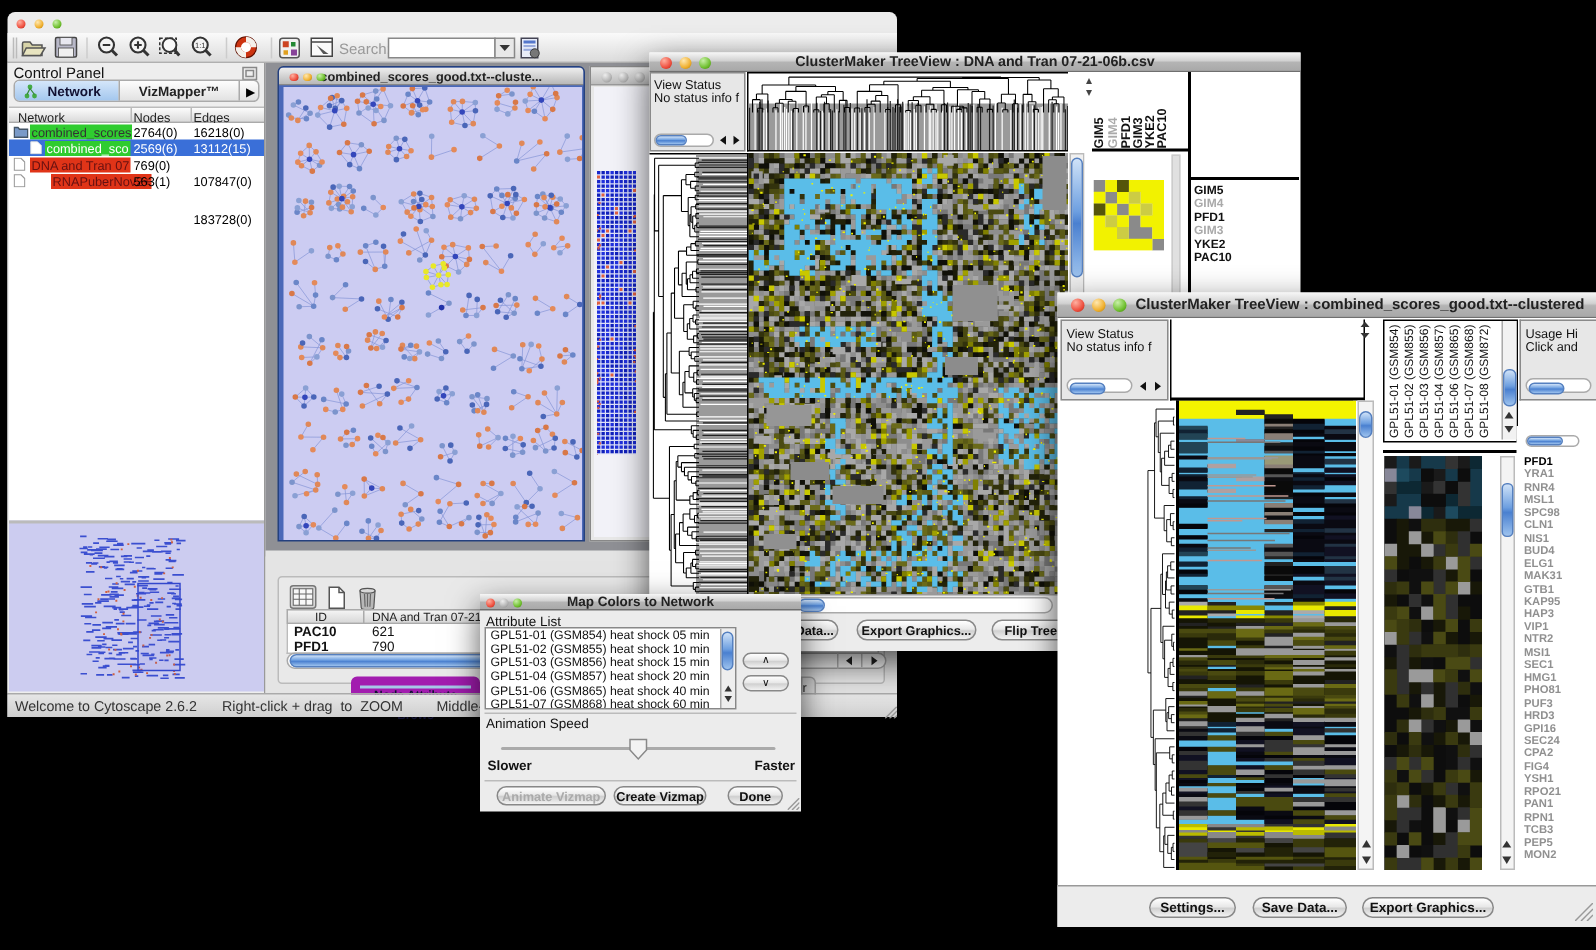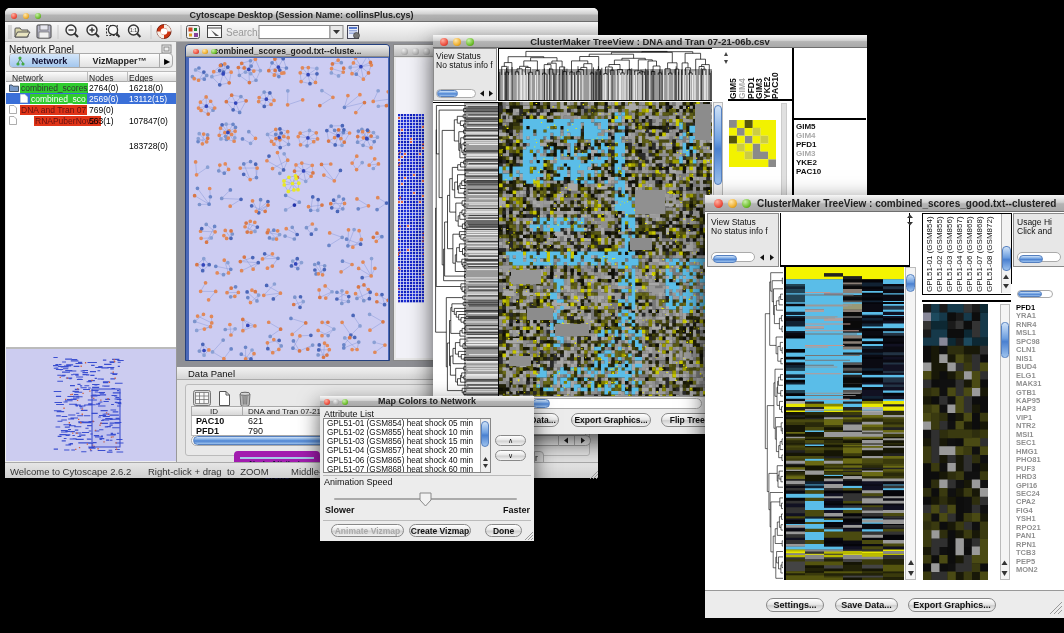--- a/index.html
+++ b/index.html
@@ -20,21 +20,20 @@
   .sbpill { position:absolute; background:linear-gradient(#cfe2f8, #6d9fe0 45%, #4a80d0 55%, #9cc2ee); border:1px solid #5580c0; border-radius:7px; }
   .macbtn { position:absolute; background:linear-gradient(#ffffff,#e8e8e8 45%,#d0d0d0 55%,#f2f2f2);
     border:1px solid #888; border-radius:9px; text-align:center; color:#111; }
   .blk { position:absolute; border:1px solid #000; background:#fff; }
   svg { display:block; }
 </style>
 </head>
 <body>
 
 <div class="win" style="left:5px; top:8px; width:593px; height:470px; border-radius:5px 5px 0 0; box-shadow:0 8px 22px rgba(0,0,0,0.7);">
-  <div class="titlebar" style="height:14px; border-radius:5px 5px 0 0; font-size:9px; font-weight:bold; line-height:14px;">Cytoscape Desktop (Session Name: collinsPlus.cys)</div>
   <div class="tl red" style="left:6px; top:5px; width:6px; height:6px;"></div>
   <div class="tl yellow" style="left:18px; top:5px; width:6px; height:6px;"></div>
   <div class="tl green" style="left:30px; top:5px; width:6px; height:6px;"></div>
 
   <div class="abs" style="left:0; top:14px; width:593px; height:20px; background:linear-gradient(#fafafa,#dcdcdc); border-bottom:1px solid #b0b0b0;">
     <svg width="593" height="20" viewBox="0 0 593 20">
       <line x1="4" y1="3" x2="4" y2="17" stroke="#bbb"></line>
         <line x1="6" y1="3" x2="6" y2="17" stroke="#bbb"></line>
 
       <g transform="translate(8,2)">
@@ -104,21 +103,21 @@
           <rect x="0.5" y="0.5" width="11" height="13" fill="#e8ecf8" stroke="#445"></rect>
           <rect x="2" y="2" width="8" height="2" fill="#5577cc"></rect>
           <rect x="2" y="5" width="8" height="1.4" fill="#99aadd"></rect>
           <rect x="2" y="7.5" width="8" height="1.4" fill="#99aadd"></rect>
           <circle cx="9.5" cy="10.5" r="3" fill="#777" stroke="#333" stroke-width="0.6"></circle>
         </g>
     </svg>
   </div>
 
   <div class="abs" style="left:0; top:34px; width:172px; height:420px; background:#eee; border-right:1px solid #999;">
-    <div class="abs" style="left:4px; top:2px; font-size:10px; color:#111;">Network Panel</div>
+    <div class="abs" style="left:4px; top:2px; font-size:10px; color:#111;">Control Panel</div>
     <svg class="abs" style="right:4px; top:2px;" width="11" height="10">
         <rect x="1" y="1" width="9" height="8" fill="none" stroke="#888"></rect>
         <rect x="3" y="3" width="5" height="4" fill="none" stroke="#888"></rect>
       </svg>
 
     <div class="abs" style="left:4px; top:11px; width:164px; height:15px; border:1px solid #aaa; border-radius:4px; background:linear-gradient(#fdfdfd,#e2e2e2); overflow:hidden;">
       <div class="abs" style="left:0; top:0; width:70px; height:15px; background:linear-gradient(#d4e6fa,#9cc2ec); border-right:1px solid #aaa; font-size:9px; font-weight:bold; color:#113; text-align:center; line-height:15px;">
         <svg class="abs" style="left:6px;top:2px;" width="9" height="11">
             <circle cx="4" cy="2" r="1.6" fill="#44aa44"></circle>
             <circle cx="2" cy="8" r="1.6" fill="#44aa44"></circle>
@@ -221,23 +220,20 @@
           <path fill="#3346bb" d="M34.7 16.2m-1.9 0a1.9 1.9 0 1 0 3.8 0a1.9 1.9 0 1 0 -3.8 0M60.7 11.7m-1.9 0a1.9 1.9 0 1 0 3.8 0a1.9 1.9 0 1 0 -3.8 0M90.7 9.3m-1.9 0a1.9 1.9 0 1 0 3.8 0a1.9 1.9 0 1 0 -3.8 0M120.9 17m-1.9 0a1.9 1.9 0 1 0 3.8 0a1.9 1.9 0 1 0 -3.8 0M174.5 8.9m-1.9 0a1.9 1.9 0 1 0 3.8 0a1.9 1.9 0 1 0 -3.8 0M17.6 49.1m-1.9 0a1.9 1.9 0 1 0 3.8 0a1.9 1.9 0 1 0 -3.8 0M47.4 46m-1.9 0a1.9 1.9 0 1 0 3.8 0a1.9 1.9 0 1 0 -3.8 0M78.5 42m-1.9 0a1.9 1.9 0 1 0 3.8 0a1.9 1.9 0 1 0 -3.8 0M39.5 75.9m-1.9 0a1.9 1.9 0 1 0 3.8 0a1.9 1.9 0 1 0 -3.8 0M91.6 81.2m-1.9 0a1.9 1.9 0 1 0 3.8 0a1.9 1.9 0 1 0 -3.8 0M120.7 81.5m-1.9 0a1.9 1.9 0 1 0 3.8 0a1.9 1.9 0 1 0 -3.8 0M151.4 79.2m-1.9 0a1.9 1.9 0 1 0 3.8 0a1.9 1.9 0 1 0 -3.8 0M180.2 81.9m-1.9 0a1.9 1.9 0 1 0 3.8 0a1.9 1.9 0 1 0 -3.8 0M116.3 115.2m-1.9 0a1.9 1.9 0 1 0 3.8 0a1.9 1.9 0 1 0 -3.8 0M14.5 211m-1.9 0a1.9 1.9 0 1 0 3.8 0a1.9 1.9 0 1 0 -3.8 0M108.3 210m-1.9 0a1.9 1.9 0 1 0 3.8 0a1.9 1.9 0 1 0 -3.8 0M59.7 272.7m-1.9 0a1.9 1.9 0 1 0 3.8 0a1.9 1.9 0 1 0 -3.8 0M15.3 298.3m-1.9 0a1.9 1.9 0 1 0 3.8 0a1.9 1.9 0 1 0 -3.8 0"></path>
           <path fill="#e48a5a" d="M42.8 14.5m-1.9 0a1.9 1.9 0 1 0 3.8 0a1.9 1.9 0 1 0 -3.8 0M25.1 13.9m-1.9 0a1.9 1.9 0 1 0 3.8 0a1.9 1.9 0 1 0 -3.8 0M67.4 1.3m-1.9 0a1.9 1.9 0 1 0 3.8 0a1.9 1.9 0 1 0 -3.8 0M65.8 13.3m-1.9 0a1.9 1.9 0 1 0 3.8 0a1.9 1.9 0 1 0 -3.8 0M94.2 15.5m-1.9 0a1.9 1.9 0 1 0 3.8 0a1.9 1.9 0 1 0 -3.8 0M113.8 24m-1.9 0a1.9 1.9 0 1 0 3.8 0a1.9 1.9 0 1 0 -3.8 0M144.7 10.8m-1.9 0a1.9 1.9 0 1 0 3.8 0a1.9 1.9 0 1 0 -3.8 0M151.4 2.2m-1.9 0a1.9 1.9 0 1 0 3.8 0a1.9 1.9 0 1 0 -3.8 0M177 21.6m-1.9 0a1.9 1.9 0 1 0 3.8 0a1.9 1.9 0 1 0 -3.8 0M165.5 16m-1.9 0a1.9 1.9 0 1 0 3.8 0a1.9 1.9 0 1 0 -3.8 0M166.9 5m-1.9 0a1.9 1.9 0 1 0 3.8 0a1.9 1.9 0 1 0 -3.8 0M169 -0.2m-1.9 0a1.9 1.9 0 1 0 3.8 0a1.9 1.9 0 1 0 -3.8 0M26.1 51m-1.9 0a1.9 1.9 0 1 0 3.8 0a1.9 1.9 0 1 0 -3.8 0M9.7 51.1m-1.9 0a1.9 1.9 0 1 0 3.8 0a1.9 1.9 0 1 0 -3.8 0M11.6 45.1m-1.9 0a1.9 1.9 0 1 0 3.8 0a1.9 1.9 0 1 0 -3.8 0M86.3 43.3m-1.9 0a1.9 1.9 0 1 0 3.8 0a1.9 1.9 0 1 0 -3.8 0M115.4 42.6m-1.9 0a1.9 1.9 0 1 0 3.8 0a1.9 1.9 0 1 0 -3.8 0M173.5 37.4m-1.9 0a1.9 1.9 0 1 0 3.8 0a1.9 1.9 0 1 0 -3.8 0M67.5 81.9m-1.9 0a1.9 1.9 0 1 0 3.8 0a1.9 1.9 0 1 0 -3.8 0M86.2 87.9m-1.9 0a1.9 1.9 0 1 0 3.8 0a1.9 1.9 0 1 0 -3.8 0M96.3 80m-1.9 0a1.9 1.9 0 1 0 3.8 0a1.9 1.9 0 1 0 -3.8 0M110.9 80.1m-1.9 0a1.9 1.9 0 1 0 3.8 0a1.9 1.9 0 1 0 -3.8 0M163 76.5m-1.9 0a1.9 1.9 0 1 0 3.8 0a1.9 1.9 0 1 0 -3.8 0M177 81.4m-1.9 0a1.9 1.9 0 1 0 3.8 0a1.9 1.9 0 1 0 -3.8 0M7.7 119.1m-1.9 0a1.9 1.9 0 1 0 3.8 0a1.9 1.9 0 1 0 -3.8 0M36.8 108m-1.9 0a1.9 1.9 0 1 0 3.8 0a1.9 1.9 0 1 0 -3.8 0M79.1 104.8m-1.9 0a1.9 1.9 0 1 0 3.8 0a1.9 1.9 0 1 0 -3.8 0M89.8 96.5m-1.9 0a1.9 1.9 0 1 0 3.8 0a1.9 1.9 0 1 0 -3.8 0M108.6 109m-1.9 0a1.9 1.9 0 1 0 3.8 0a1.9 1.9 0 1 0 -3.8 0M125.1 109.4m-1.9 0a1.9 1.9 0 1 0 3.8 0a1.9 1.9 0 1 0 -3.8 0M147.5 125.3m-1.9 0a1.9 1.9 0 1 0 3.8 0a1.9 1.9 0 1 0 -3.8 0M165.6 107.2m-1.9 0a1.9 1.9 0 1 0 3.8 0a1.9 1.9 0 1 0 -3.8 0M182.9 109.3m-1.9 0a1.9 1.9 0 1 0 3.8 0a1.9 1.9 0 1 0 -3.8 0M188.5 102.8m-1.9 0a1.9 1.9 0 1 0 3.8 0a1.9 1.9 0 1 0 -3.8 0M21 133.1m-1.9 0a1.9 1.9 0 1 0 3.8 0a1.9 1.9 0 1 0 -3.8 0M68.3 156.4m-1.9 0a1.9 1.9 0 1 0 3.8 0a1.9 1.9 0 1 0 -3.8 0M182.2 150.8m-1.9 0a1.9 1.9 0 1 0 3.8 0a1.9 1.9 0 1 0 -3.8 0M12.3 183.9m-1.9 0a1.9 1.9 0 1 0 3.8 0a1.9 1.9 0 1 0 -3.8 0M35.4 181.1m-1.9 0a1.9 1.9 0 1 0 3.8 0a1.9 1.9 0 1 0 -3.8 0M98.7 174.1m-1.9 0a1.9 1.9 0 1 0 3.8 0a1.9 1.9 0 1 0 -3.8 0M125.2 169.3m-1.9 0a1.9 1.9 0 1 0 3.8 0a1.9 1.9 0 1 0 -3.8 0M166.3 192.9m-1.9 0a1.9 1.9 0 1 0 3.8 0a1.9 1.9 0 1 0 -3.8 0M172.7 176.1m-1.9 0a1.9 1.9 0 1 0 3.8 0a1.9 1.9 0 1 0 -3.8 0M40.1 219.2m-1.9 0a1.9 1.9 0 1 0 3.8 0a1.9 1.9 0 1 0 -3.8 0M28.6 219.2m-1.9 0a1.9 1.9 0 1 0 3.8 0a1.9 1.9 0 1 0 -3.8 0M79.6 214.3m-1.9 0a1.9 1.9 0 1 0 3.8 0a1.9 1.9 0 1 0 -3.8 0M84.7 199.7m-1.9 0a1.9 1.9 0 1 0 3.8 0a1.9 1.9 0 1 0 -3.8 0M19.9 246.6m-1.9 0a1.9 1.9 0 1 0 3.8 0a1.9 1.9 0 1 0 -3.8 0M11.8 238m-1.9 0a1.9 1.9 0 1 0 3.8 0a1.9 1.9 0 1 0 -3.8 0M50.1 239.1m-1.9 0a1.9 1.9 0 1 0 3.8 0a1.9 1.9 0 1 0 -3.8 0M62.4 249.4m-1.9 0a1.9 1.9 0 1 0 3.8 0a1.9 1.9 0 1 0 -3.8 0M63.9 236.8m-1.9 0a1.9 1.9 0 1 0 3.8 0a1.9 1.9 0 1 0 -3.8 0M160.3 239m-1.9 0a1.9 1.9 0 1 0 3.8 0a1.9 1.9 0 1 0 -3.8 0M15.6 276.5m-1.9 0a1.9 1.9 0 1 0 3.8 0a1.9 1.9 0 1 0 -3.8 0M41.5 271.8m-1.9 0a1.9 1.9 0 1 0 3.8 0a1.9 1.9 0 1 0 -3.8 0M104.7 281.9m-1.9 0a1.9 1.9 0 1 0 3.8 0a1.9 1.9 0 1 0 -3.8 0M183.7 277.6m-1.9 0a1.9 1.9 0 1 0 3.8 0a1.9 1.9 0 1 0 -3.8 0M20.2 297.7m-1.9 0a1.9 1.9 0 1 0 3.8 0a1.9 1.9 0 1 0 -3.8 0M35.4 306.6m-1.9 0a1.9 1.9 0 1 0 3.8 0a1.9 1.9 0 1 0 -3.8 0M142.4 297.5m-1.9 0a1.9 1.9 0 1 0 3.8 0a1.9 1.9 0 1 0 -3.8 0M140.4 293.2m-1.9 0a1.9 1.9 0 1 0 3.8 0a1.9 1.9 0 1 0 -3.8 0M170.6 297.3m-1.9 0a1.9 1.9 0 1 0 3.8 0a1.9 1.9 0 1 0 -3.8 0M165.6 297.4m-1.9 0a1.9 1.9 0 1 0 3.8 0a1.9 1.9 0 1 0 -3.8 0"></path>
           <path fill="#d87848" d="M40.8 25.3m-1.9 0a1.9 1.9 0 1 0 3.8 0a1.9 1.9 0 1 0 -3.8 0M31.9 7.6m-1.9 0a1.9 1.9 0 1 0 3.8 0a1.9 1.9 0 1 0 -3.8 0M61.3 25m-1.9 0a1.9 1.9 0 1 0 3.8 0a1.9 1.9 0 1 0 -3.8 0M50.1 9.7m-1.9 0a1.9 1.9 0 1 0 3.8 0a1.9 1.9 0 1 0 -3.8 0M53.5 5.4m-1.9 0a1.9 1.9 0 1 0 3.8 0a1.9 1.9 0 1 0 -3.8 0M56 10.1m-1.9 0a1.9 1.9 0 1 0 3.8 0a1.9 1.9 0 1 0 -3.8 0M81 12.9m-1.9 0a1.9 1.9 0 1 0 3.8 0a1.9 1.9 0 1 0 -3.8 0M87.2 1.1m-1.9 0a1.9 1.9 0 1 0 3.8 0a1.9 1.9 0 1 0 -3.8 0M87.4 12.7m-1.9 0a1.9 1.9 0 1 0 3.8 0a1.9 1.9 0 1 0 -3.8 0M157 10.4m-1.9 0a1.9 1.9 0 1 0 3.8 0a1.9 1.9 0 1 0 -3.8 0M145.6 6m-1.9 0a1.9 1.9 0 1 0 3.8 0a1.9 1.9 0 1 0 -3.8 0M182.2 15.2m-1.9 0a1.9 1.9 0 1 0 3.8 0a1.9 1.9 0 1 0 -3.8 0M184.2 4.5m-1.9 0a1.9 1.9 0 1 0 3.8 0a1.9 1.9 0 1 0 -3.8 0M19.5 57.2m-1.9 0a1.9 1.9 0 1 0 3.8 0a1.9 1.9 0 1 0 -3.8 0M58 43.7m-1.9 0a1.9 1.9 0 1 0 3.8 0a1.9 1.9 0 1 0 -3.8 0M37.9 44.5m-1.9 0a1.9 1.9 0 1 0 3.8 0a1.9 1.9 0 1 0 -3.8 0M43.3 37.9m-1.9 0a1.9 1.9 0 1 0 3.8 0a1.9 1.9 0 1 0 -3.8 0M132.8 48.5m-1.9 0a1.9 1.9 0 1 0 3.8 0a1.9 1.9 0 1 0 -3.8 0M178.1 45.4m-1.9 0a1.9 1.9 0 1 0 3.8 0a1.9 1.9 0 1 0 -3.8 0M200.4 48.6m-1.9 0a1.9 1.9 0 1 0 3.8 0a1.9 1.9 0 1 0 -3.8 0M19 81.9m-1.9 0a1.9 1.9 0 1 0 3.8 0a1.9 1.9 0 1 0 -3.8 0M88.3 82.2m-1.9 0a1.9 1.9 0 1 0 3.8 0a1.9 1.9 0 1 0 -3.8 0M157.6 85.9m-1.9 0a1.9 1.9 0 1 0 3.8 0a1.9 1.9 0 1 0 -3.8 0M141.7 84.7m-1.9 0a1.9 1.9 0 1 0 3.8 0a1.9 1.9 0 1 0 -3.8 0M151.8 73.2m-1.9 0a1.9 1.9 0 1 0 3.8 0a1.9 1.9 0 1 0 -3.8 0M171.2 80.1m-1.9 0a1.9 1.9 0 1 0 3.8 0a1.9 1.9 0 1 0 -3.8 0M184.9 79.6m-1.9 0a1.9 1.9 0 1 0 3.8 0a1.9 1.9 0 1 0 -3.8 0M125.8 117.2m-1.9 0a1.9 1.9 0 1 0 3.8 0a1.9 1.9 0 1 0 -3.8 0M110.1 121.7m-1.9 0a1.9 1.9 0 1 0 3.8 0a1.9 1.9 0 1 0 -3.8 0M107.1 115.4m-1.9 0a1.9 1.9 0 1 0 3.8 0a1.9 1.9 0 1 0 -3.8 0M134.5 108.5m-1.9 0a1.9 1.9 0 1 0 3.8 0a1.9 1.9 0 1 0 -3.8 0M5.7 140.4m-1.9 0a1.9 1.9 0 1 0 3.8 0a1.9 1.9 0 1 0 -3.8 0M80.2 150m-1.9 0a1.9 1.9 0 1 0 3.8 0a1.9 1.9 0 1 0 -3.8 0M77.3 156.4m-1.9 0a1.9 1.9 0 1 0 3.8 0a1.9 1.9 0 1 0 -3.8 0M135 150m-1.9 0a1.9 1.9 0 1 0 3.8 0a1.9 1.9 0 1 0 -3.8 0M143.9 148.6m-1.9 0a1.9 1.9 0 1 0 3.8 0a1.9 1.9 0 1 0 -3.8 0M17.8 187.8m-1.9 0a1.9 1.9 0 1 0 3.8 0a1.9 1.9 0 1 0 -3.8 0M42.7 176.4m-1.9 0a1.9 1.9 0 1 0 3.8 0a1.9 1.9 0 1 0 -3.8 0M59.1 177.5m-1.9 0a1.9 1.9 0 1 0 3.8 0a1.9 1.9 0 1 0 -3.8 0M58 168.4m-1.9 0a1.9 1.9 0 1 0 3.8 0a1.9 1.9 0 1 0 -3.8 0M79.5 178.2m-1.9 0a1.9 1.9 0 1 0 3.8 0a1.9 1.9 0 1 0 -3.8 0M187.1 182.9m-1.9 0a1.9 1.9 0 1 0 3.8 0a1.9 1.9 0 1 0 -3.8 0M190.8 178.7m-1.9 0a1.9 1.9 0 1 0 3.8 0a1.9 1.9 0 1 0 -3.8 0M8 210.8m-1.9 0a1.9 1.9 0 1 0 3.8 0a1.9 1.9 0 1 0 -3.8 0M52.1 207.6m-1.9 0a1.9 1.9 0 1 0 3.8 0a1.9 1.9 0 1 0 -3.8 0M56.1 203m-1.9 0a1.9 1.9 0 1 0 3.8 0a1.9 1.9 0 1 0 -3.8 0M42.8 234.8m-1.9 0a1.9 1.9 0 1 0 3.8 0a1.9 1.9 0 1 0 -3.8 0M67.3 238.3m-1.9 0a1.9 1.9 0 1 0 3.8 0a1.9 1.9 0 1 0 -3.8 0M106.3 251.4m-1.9 0a1.9 1.9 0 1 0 3.8 0a1.9 1.9 0 1 0 -3.8 0M132.8 244.2m-1.9 0a1.9 1.9 0 1 0 3.8 0a1.9 1.9 0 1 0 -3.8 0M172 233.5m-1.9 0a1.9 1.9 0 1 0 3.8 0a1.9 1.9 0 1 0 -3.8 0M177.6 231.4m-1.9 0a1.9 1.9 0 1 0 3.8 0a1.9 1.9 0 1 0 -3.8 0M202.1 247.1m-1.9 0a1.9 1.9 0 1 0 3.8 0a1.9 1.9 0 1 0 -3.8 0M190.7 248.6m-1.9 0a1.9 1.9 0 1 0 3.8 0a1.9 1.9 0 1 0 -3.8 0M54.6 266.6m-1.9 0a1.9 1.9 0 1 0 3.8 0a1.9 1.9 0 1 0 -3.8 0M93 276.6m-1.9 0a1.9 1.9 0 1 0 3.8 0a1.9 1.9 0 1 0 -3.8 0M118.5 270.2m-1.9 0a1.9 1.9 0 1 0 3.8 0a1.9 1.9 0 1 0 -3.8 0M141 269.5m-1.9 0a1.9 1.9 0 1 0 3.8 0a1.9 1.9 0 1 0 -3.8 0M196.9 269.1m-1.9 0a1.9 1.9 0 1 0 3.8 0a1.9 1.9 0 1 0 -3.8 0M120.5 297m-1.9 0a1.9 1.9 0 1 0 3.8 0a1.9 1.9 0 1 0 -3.8 0M112.2 298.8m-1.9 0a1.9 1.9 0 1 0 3.8 0a1.9 1.9 0 1 0 -3.8 0M140 303m-1.9 0a1.9 1.9 0 1 0 3.8 0a1.9 1.9 0 1 0 -3.8 0M136.5 305.2m-1.9 0a1.9 1.9 0 1 0 3.8 0a1.9 1.9 0 1 0 -3.8 0M163.2 285.2m-1.9 0a1.9 1.9 0 1 0 3.8 0a1.9 1.9 0 1 0 -3.8 0"></path>
           <path fill="#e8e828" d="M105 128m-1.9 0a1.9 1.9 0 1 0 3.8 0a1.9 1.9 0 1 0 -3.8 0M111.5 127.7m-1.9 0a1.9 1.9 0 1 0 3.8 0a1.9 1.9 0 1 0 -3.8 0M110.7 134.3m-1.9 0a1.9 1.9 0 1 0 3.8 0a1.9 1.9 0 1 0 -3.8 0M106.5 134.5m-1.9 0a1.9 1.9 0 1 0 3.8 0a1.9 1.9 0 1 0 -3.8 0M100.8 136.1m-1.9 0a1.9 1.9 0 1 0 3.8 0a1.9 1.9 0 1 0 -3.8 0M96.7 129.5m-1.9 0a1.9 1.9 0 1 0 3.8 0a1.9 1.9 0 1 0 -3.8 0M96.4 125.4m-1.9 0a1.9 1.9 0 1 0 3.8 0a1.9 1.9 0 1 0 -3.8 0M101.4 121.7m-1.9 0a1.9 1.9 0 1 0 3.8 0a1.9 1.9 0 1 0 -3.8 0M108.1 120.2m-1.9 0a1.9 1.9 0 1 0 3.8 0a1.9 1.9 0 1 0 -3.8 0M108.8 123m-1.9 0a1.9 1.9 0 1 0 3.8 0a1.9 1.9 0 1 0 -3.8 0"></path>
           <path fill="#2233aa" d="M107 150m-1.9 0a1.9 1.9 0 1 0 3.8 0a1.9 1.9 0 1 0 -3.8 0"></path>
       </svg>
     </div>
   </div>
 
   <div class="abs" style="left:172px; top:359px; width:421px; height:95px; background:#e4e4e4;">
-    <div class="abs" style="left:0; top:0; width:100%; height:13px; background:linear-gradient(#f2f2f2,#d6d6d6); border-bottom:1px solid #aaa; font-size:9.5px; color:#111;">
-        <span style="position:absolute; left:11px; top:1px;">Data Panel</span>
-      </div>
     <div class="abs" style="left:8px; top:17px; width:405px; height:72px; background:#e9e9e9; border:1px solid #bbb; border-radius:3px;">
 
       <svg class="abs" style="left:7px; top:3px;" width="70" height="20" viewBox="0 0 70 20">
         <rect x="0.5" y="2.5" width="17" height="15" rx="2" fill="#d8d8d8" stroke="#777"></rect>
         <rect x="2.5" y="4.5" width="13" height="11" fill="#f8f8f8" stroke="#666" stroke-width="0.7"></rect>
         <line x1="2.5" y1="8" x2="15.5" y2="8" stroke="#666" stroke-width="0.7"></line>
           <line x1="2.5" y1="11.5" x2="15.5" y2="11.5" stroke="#666" stroke-width="0.7"></line>
         <line x1="6.5" y1="4.5" x2="6.5" y2="15.5" stroke="#666" stroke-width="0.7"></line>
           <line x1="11" y1="4.5" x2="11" y2="15.5" stroke="#666" stroke-width="0.7"></line>
         <path d="M26.5 3.5 L33 3.5 L36.5 7 L36.5 17.5 L26.5 17.5 Z" fill="#fff" stroke="#555"></path>

